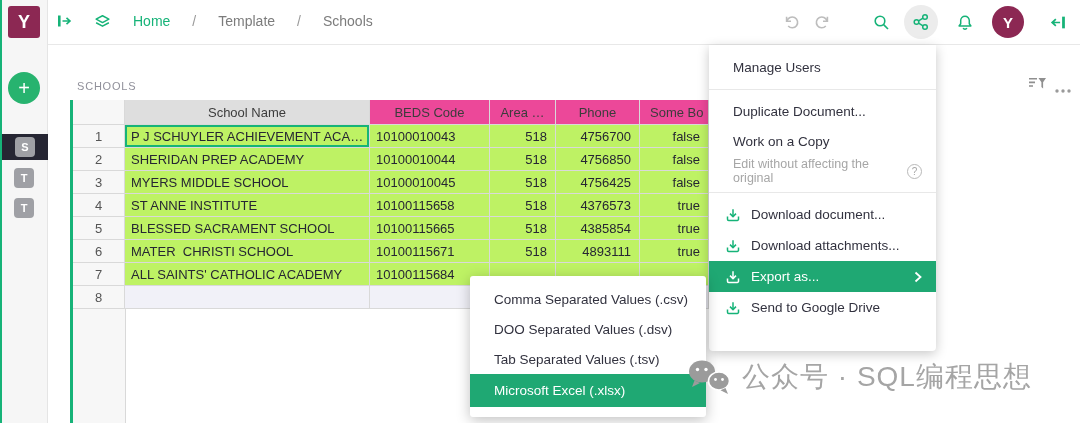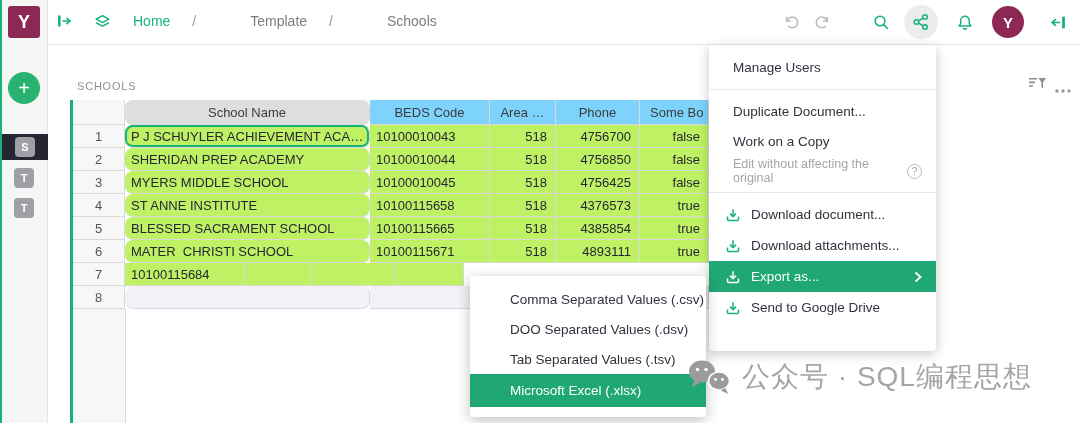--- a/index.html
+++ b/index.html
@@ -20,42 +20,42 @@
   .page-tile{width:20px;height:20px;border-radius:4px;background:#9fa0a5;color:#fff;font-size:11px;font-weight:bold;
         display:flex;align-items:center;justify-content:center;cursor:pointer;}
   #page-t1{position:absolute;left:14px;top:168px;}
   #page-t2{position:absolute;left:14px;top:198px;}
 
   
   #topbar{position:absolute;left:48px;top:0;width:1032px;height:45px;background:#fff;border-bottom:1px solid #e8e8e8;}
   #breadcrumb{position:absolute;left:56px;top:13px;display:flex;align-items:center;gap:22px;font-size:14px;}
   .crumb-home{color:#16b378;cursor:pointer;}
   .crumb-sep{color:#9a9a9a;}
-  .crumb{color:#7c7c7c;cursor:pointer;margin-left:32px;}
+  .crumb{color:#7c7c7c;cursor:pointer;}
   .tb-icon{position:absolute;top:14px;cursor:pointer;}
   #share-bg{position:absolute;left:904px;top:5px;width:34px;height:34px;border-radius:50%;background:#ececec;cursor:pointer;
         display:flex;align-items:center;justify-content:center;}
   #avatar{position:absolute;left:992px;top:6px;width:32px;height:32px;border-radius:50%;background:#8c2853;
         color:#fff;font-size:15px;font-weight:bold;display:flex;align-items:center;justify-content:center;cursor:pointer;}
 
   
   #section-title{position:absolute;left:77px;top:80px;font-size:11px;letter-spacing:.8px;color:#90909a;}
   #filter-icon{position:absolute;left:1028px;top:76px;cursor:pointer;}
   #more-icon{position:absolute;left:1054px;top:80px;cursor:pointer;}
 
   
   #table{position:absolute;left:70px;top:100px;border-left:3px solid #16b378;}
   .t-row{display:flex;}
   .cell{border-right:1px solid #d9d9d9;border-bottom:1px solid #d9d9d9;display:flex;align-items:center;
         font-size:13px;height:23px;background:#bef264;cursor:cell;overflow:hidden;}
-  .t-head .cell{height:25px;background:#7dd3fc;justify-content:center;color:#3c3c3c;cursor:pointer;}
+  .t-head .cell{height:25px;background:#ec4899;justify-content:center;color:#3c3c3c;cursor:pointer;}
   .t-head .c-num{background:#f7f7f7;}
   .t-head .c-name{background:#dedede;}
   .c-num{width:52px;justify-content:center;background:#f7f7f7;color:#555;}
-  .c-name{width:245px;padding-left:6px;white-space:pre;border-radius:8px;}
+  .c-name{width:245px;padding-left:6px;white-space:pre;}
   .c-beds{width:120px;padding-left:6px;}
   .c-area{width:66px;justify-content:flex-end;padding-right:8px;}
   .c-phone{width:84px;justify-content:flex-end;padding-right:8px;}
   .c-bool{width:69px;justify-content:flex-end;padding-right:8px;}
   .t-head .c-name,.t-head .c-beds{padding-left:0;justify-content:center;}
   .t-head .c-area,.t-head .c-phone{padding-right:0;justify-content:center;}
   .t-head .c-bool{justify-content:flex-start;padding-left:10px;padding-right:0;}
   .sel{box-shadow:inset 0 0 0 2px #16b378;}
   .new-row .cell:not(.c-num){background:#f1f1f8;}
   #num-tail{position:absolute;left:70px;top:309px;width:56px;height:114px;background:#f7f7f7;
@@ -72,21 +72,21 @@
         display:flex;align-items:center;justify-content:center;margin-left:8px;flex:none;}
   .menu-item.with-icon{padding-left:16px;gap:10px;height:31px;color:#32323f;}
   .menu-item.with-icon svg{color:#16b378;flex:none;}
   .menu-item.highlight{background:#1fa873;color:#fff;}
   .menu-item.highlight svg{color:#fff;}
   .submenu-arrow{margin-left:auto;display:flex;align-items:center;}
 
   
   #export-submenu{position:absolute;left:470px;top:276px;width:236px;background:#fff;z-index:11;
         border-radius:3px;box-shadow:0 3px 14px rgba(0,0,0,.25);padding:8px 0 10px 0;}
-  .sub-item{height:30px;display:flex;align-items:center;padding-left:40px;font-size:13.5px;color:#32323f;cursor:pointer;}
+  .sub-item{height:30px;display:flex;align-items:center;padding-left:24px;font-size:13.5px;color:#32323f;cursor:pointer;}
   .sub-item.highlight{height:33px;background:#1fa873;color:#fff;}
 
   
   #watermark{position:absolute;left:686px;top:357px;z-index:30;display:flex;align-items:center;gap:10px;}
   #watermark-text{font-size:28px;letter-spacing:1px;color:#a5a5a5;white-space:nowrap;}
 </style>
 </head>
 <body>
 
 <div id="app">
@@ -232,20 +232,21 @@
     <div class="t-row">
       <div class="cell c-num">6</div>
       <div class="cell c-name">MATER  CHRISTI SCHOOL</div>
       <div class="cell c-beds">10100115671</div>
       <div class="cell c-area">518</div>
       <div class="cell c-phone">4893111</div>
       <div class="cell c-bool">true</div>
     </div>
     <div class="t-row">
       <div class="cell c-num">7</div>
+      <div class="cell c-name">ALL SAINTS' CATHOLIC ACADEMY</div>
       <div class="cell c-beds">10100115684</div>
       <div class="cell c-area"></div>
       <div class="cell c-phone"></div>
       <div class="cell c-bool"></div>
     </div>
     <div class="t-row new-row">
       <div class="cell c-num">8</div>
       <div class="cell c-name"></div>
       <div class="cell c-beds"></div>
       <div class="cell c-area"></div>

